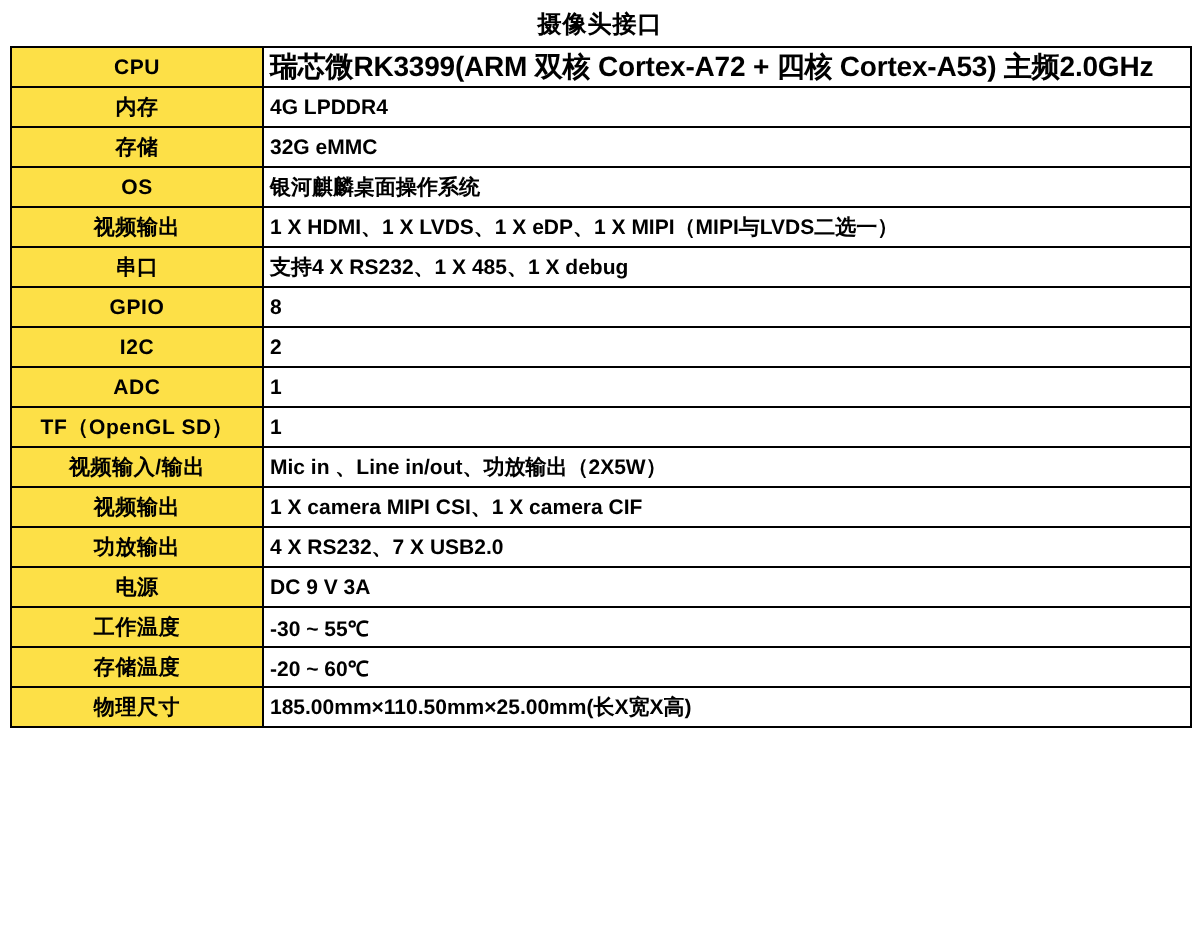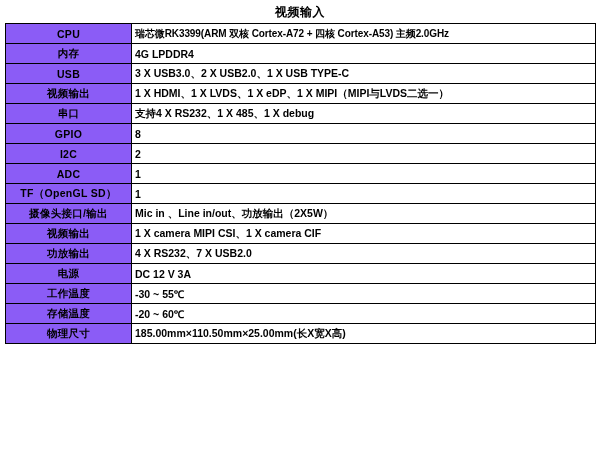--- a/index.html
+++ b/index.html
@@ -41,60 +41,64 @@
     border: 1px solid #000;
     height: 19px;
     padding: 0 3px;
     font-size: 10.5px;
     color: #000;
     vertical-align: middle;
     overflow: hidden;
     white-space: nowrap;
   }
   td.label {
-    background: #8b5cf6;
+    background: #fde047;
     text-align: center;
     font-weight: bold;
     font-size: 10.5px;
     letter-spacing: 0.3px;
   }
   td.value {
     background: #ffffff;
     text-align: left;
     font-weight: bold;
     padding-left: 5px;
   }
   td.value.small {
-    font-size: 10px;
+    font-size: 14px;
     letter-spacing: -0.1px;
     margin-left: 28px;
   }
 </style>
 </head>
 <body>
 
 <div class="page">
-  <div class="doc-title">视频输入</div>
+  <div class="doc-title">摄像头接口</div>
   <table class="spec">
     <colgroup>
         <col class="c1">
         <col class="c2">
       </colgroup>
     <tbody>
         <tr>
           <td class="label">CPU</td>
           <td class="value small">瑞芯微RK3399(ARM 双核 Cortex-A72 + 四核 Cortex-A53)  主频2.0GHz</td>
         </tr>
         <tr>
           <td class="label">内存</td>
           <td class="value">4G LPDDR4</td>
         </tr>
         <tr>
-          <td class="label">USB</td>
-          <td class="value">3 X USB3.0、2 X USB2.0、1 X USB TYPE-C</td>
+          <td class="label">存储</td>
+          <td class="value">32G  eMMC</td>
+        </tr>
+        <tr>
+          <td class="label">OS</td>
+          <td class="value">银河麒麟桌面操作系统</td>
         </tr>
         <tr>
           <td class="label">视频输出</td>
           <td class="value">1 X HDMI、1 X LVDS、1 X eDP、1 X MIPI（MIPI与LVDS二选一）</td>
         </tr>
         <tr>
           <td class="label">串口</td>
           <td class="value">支持4 X RS232、1 X 485、1 X debug</td>
         </tr>
         <tr>
@@ -107,34 +111,34 @@
         </tr>
         <tr>
           <td class="label">ADC</td>
           <td class="value">1</td>
         </tr>
         <tr>
           <td class="label">TF（OpenGL SD）</td>
           <td class="value">1</td>
         </tr>
         <tr>
-          <td class="label">摄像头接口/输出</td>
+          <td class="label">视频输入/输出</td>
           <td class="value">Mic in 、Line in/out、功放输出（2X5W）</td>
         </tr>
         <tr>
           <td class="label">视频输出</td>
           <td class="value">1 X camera MIPI CSI、1 X camera CIF</td>
         </tr>
         <tr>
           <td class="label">功放输出</td>
           <td class="value">4 X RS232、7 X USB2.0</td>
         </tr>
         <tr>
           <td class="label">电源</td>
-          <td class="value">DC 12 V 3A</td>
+          <td class="value">DC 9 V 3A</td>
         </tr>
         <tr>
           <td class="label">工作温度</td>
           <td class="value">-30 ~ 55℃</td>
         </tr>
         <tr>
           <td class="label">存储温度</td>
           <td class="value">-20 ~ 60℃</td>
         </tr>
         <tr>

